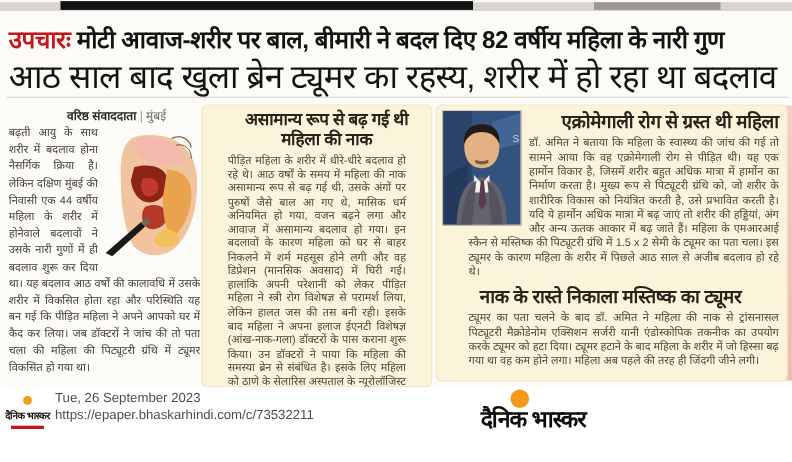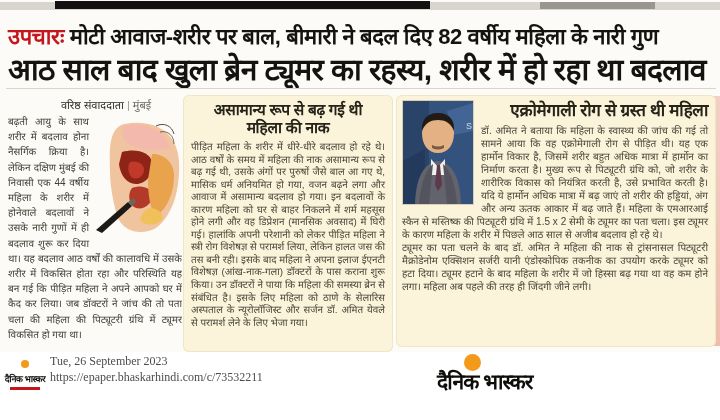--- a/index.html
+++ b/index.html
@@ -11,47 +11,47 @@
   }
   
   .top-strip{position:absolute;top:2px;left:0;width:720px;height:8px;background:#d8d5cf;}
   .top-bar-black{position:absolute;top:1px;left:55px;width:375px;height:8px;background:#111;}
   .top-bar-gray{position:absolute;top:2px;left:540px;width:115px;height:7px;background:#9a968f;}
   .corner-gray{position:absolute;left:0;bottom:0;width:34px;height:14px;background:#c9c6c0;}
   .page-edge{position:absolute;top:96px;right:0px;width:9px;height:250px;background:linear-gradient(#f3cfc6,#eebcae);}
   
   .kicker{position:absolute;top:20px;left:8px;width:706px;font-size:22px;font-weight:bold;color:#15130f;letter-spacing:-0.4px;white-space:nowrap;}
   .kicker .red{color:#c5161d;text-align:center;}
-  .headline{position:absolute;top:48px;left:8px;width:710px;font-size:30px;font-weight:bold;color:#15130f;letter-spacing:-0.6px;white-space:nowrap;}
+  .headline{position:absolute;top:48px;left:8px;width:710px;font-size:30px;font-weight:normal;color:#15130f;letter-spacing:-0.6px;white-space:nowrap;}
   .rule{position:absolute;top:88px;left:6px;width:710px;height:1px;background:#d9d5cb;}
   
   .byline{position:absolute;top:97px;left:10px;width:172px;text-align:center;font-size:11px;color:#2c2a24;}
-  .byline b{font-weight:normal;margin-left:20px;}
+  .byline b{font-weight:bold;margin-left:20px;}
   .byline .sep{color:#999;padding:0 3px;font-weight:normal;}
   .byline .city{color:#6a675e;}
   .lead-col{position:absolute;top:114px;left:8px;width:174px;height:240px;overflow:hidden;
     font-size:10px;line-height:15.2px;text-align:justify;color:#413e35;font-weight:500;}
   .anatomy{float:right;width:88px;height:116px;margin:4px 0 2px 5px;}
   
   .box{position:absolute;background:#fbf4da;border-radius:6px;box-shadow:0 0 0 1px #efe6c6 inset;}
-  .box1{top:95px;left:183px;width:210px;height:257px;padding:6px 8px;box-sizing:border-box;}
+  .box1{top:95px;left:183px;width:210px;height:257px;padding:6px 24px;box-sizing:border-box;}
   .box1 h2{margin:0 auto 4px auto;width:180px;text-align:center;font-size:15.5px;line-height:18px;color:#262319;letter-spacing:-0.3px;}
   .box1 .body{font-size:9.9px;line-height:12.55px;text-align:justify;color:#4a463a;font-weight:500;}
   .box2{top:95px;left:396px;width:320px;height:252px;padding:5px 8px 6px 6px;box-sizing:border-box;}
   .photo{float:left;width:70px;height:103px;margin:0 7px 3px 0;background:#33527e;border:1px solid #d8d0b4;}
   .box2 h2{margin:1px 0 3px 0;text-align:right;font-size:17px;line-height:20px;color:#262319;letter-spacing:-0.3px;}
-  .box2 .body{font-size:10px;line-height:13px;text-align:justify;color:#4a463a;font-weight:500;}
+  .box2 .body{font-size:10px;line-height:13px;text-align:justify;color:#4a463a;font-weight:500;margin-left:24px;}
   .box2 h3{clear:none;margin:6px 0 3px 0;text-align:center;font-size:17px;line-height:20px;color:#262319;letter-spacing:-0.3px;}
   
   .overlay{position:absolute;left:0;bottom:0;width:720px;height:68px;background:#ffffff;}
   .mini-logo{position:absolute;left:4px;top:8px;width:42px;text-align:center;}
   .mini-logo .dot{display:block;width:8px;height:8px;border-radius:50%;background:#f39a1a;margin:0 auto 0 auto;}
   .mini-logo .t{font-size:9px;font-weight:bold;color:#14120e;letter-spacing:-0.5px;line-height:9px;}
   .mini-logo .bar{display:block;width:30px;height:3px;background:#c5161d;margin:1px auto 0 auto;}
-  .meta{position:absolute;left:50px;top:1px;font-family:Liberation Serif, serif;font-size:12px;line-height:16px;color:#4c4c4c;}
+  .meta{position:absolute;left:50px;top:1px;font-family:Liberation Sans, sans-serif;font-size:12px;line-height:16px;color:#4c4c4c;}
   .big-logo{position:absolute;left:437px;top:2px;width:100px;text-align:left;}
   .big-logo .dot{display:block;width:17px;height:17px;border-radius:50%;background:#f39a1a;margin-left:27px;}
   .big-logo .t{font-size:21px;font-weight:bold;color:#0e0d0a;letter-spacing:-1px;line-height:22px;}
 </style>
 </head>
 <body>
 
 <div class="top-strip"></div>
 <div class="top-bar-black"></div>
 <div class="top-bar-gray"></div>
@@ -101,20 +101,21 @@
     <path d="M35 12 C47 12 52 20 51 30 C48 22 42 19 35 19 C28 19 22 22 19 30 C18 20 23 12 35 12 Z" fill="#221b15"></path>
     <path d="M29 44 C33 46 37 46 41 44 L41 47 C37 49 33 49 29 47 Z" fill="#7a5a42"></path>
     <path d="M12 103 C13 74 22 62 35 60 C48 62 57 74 58 103 Z" fill="#63636e"></path>
     <path d="M28 58 L35 66 L42 58 L42 74 L28 74 Z" fill="#f2f0ec"></path>
     <path d="M34 64 L37 64 L39 84 L35 90 L32 84 Z" fill="#5d3a4a"></path>
     <path d="M16 103 C18 80 24 68 30 63 L26 103 Z" fill="#54545e"></path>
     <path d="M54 103 C52 80 46 68 40 63 L44 103 Z" fill="#54545e"></path>
   </svg>
   <h2>एक्रोमेगाली रोग से ग्रस्त थी महिला</h2>
   <div class="body">डॉ. अमित ने बताया कि महिला के स्वास्थ्य की जांच की गई तो सामने आया कि वह एक्रोमेगाली रोग से पीड़ित थी। यह एक हार्मोन विकार है, जिसमें शरीर बहुत अधिक  मात्रा में हार्मोन का निर्माण करता है। मुख्य रूप से पिट्यूटरी ग्रंथि को, जो शरीर के शारीरिक विकास को नियंत्रित करती है, उसे प्रभावित करती है। यदि ये हार्मोन अधिक मात्रा में बढ़ जाएं तो शरीर की हड्डियां, अंग और अन्य ऊतक आकार में बढ़ जाते हैं। महिला के एमआरआई स्कैन से मस्तिष्क की पिट्यूटरी ग्रंथि में 1.5 x 2 सेमी के ट्यूमर का पता चला। इस ट्यूमर के कारण महिला के शरीर में पिछले आठ साल से अजीब बदलाव हो रहे थे।</div>
+  <h3>नाक के रास्ते निकाला मस्तिष्क का ट्यूमर</h3>
   <div class="body">ट्यूमर का पता चलने के बाद डॉ. अमित ने महिला की नाक से ट्रांसनासल पिट्यूटरी मैक्रोडेनोम एक्सिशन सर्जरी यानी एंडोस्कोपिक तकनीक का उपयोग करके ट्यूमर को हटा दिया। ट्यूमर हटाने के बाद महिला के शरीर में जो हिस्सा बढ़ गया था वह कम होने लगा। महिला अब पहले की तरह ही जिंदगी जीने लगी।</div>
 </div>
 
 <div class="overlay">
   <div class="mini-logo">
     <span class="dot"></span>
     <span class="t">दैनिक भास्कर</span>
     <span class="bar"></span>
   </div>
   <div class="meta">

